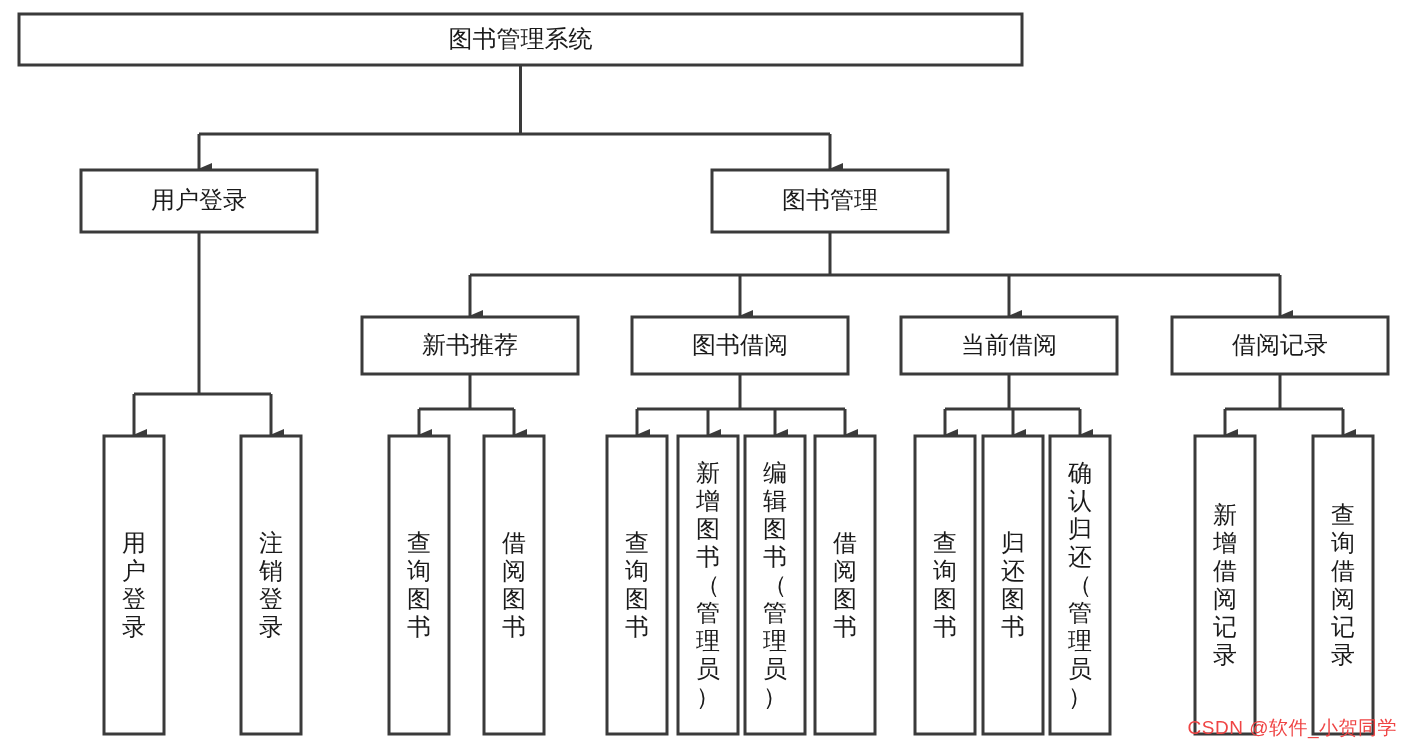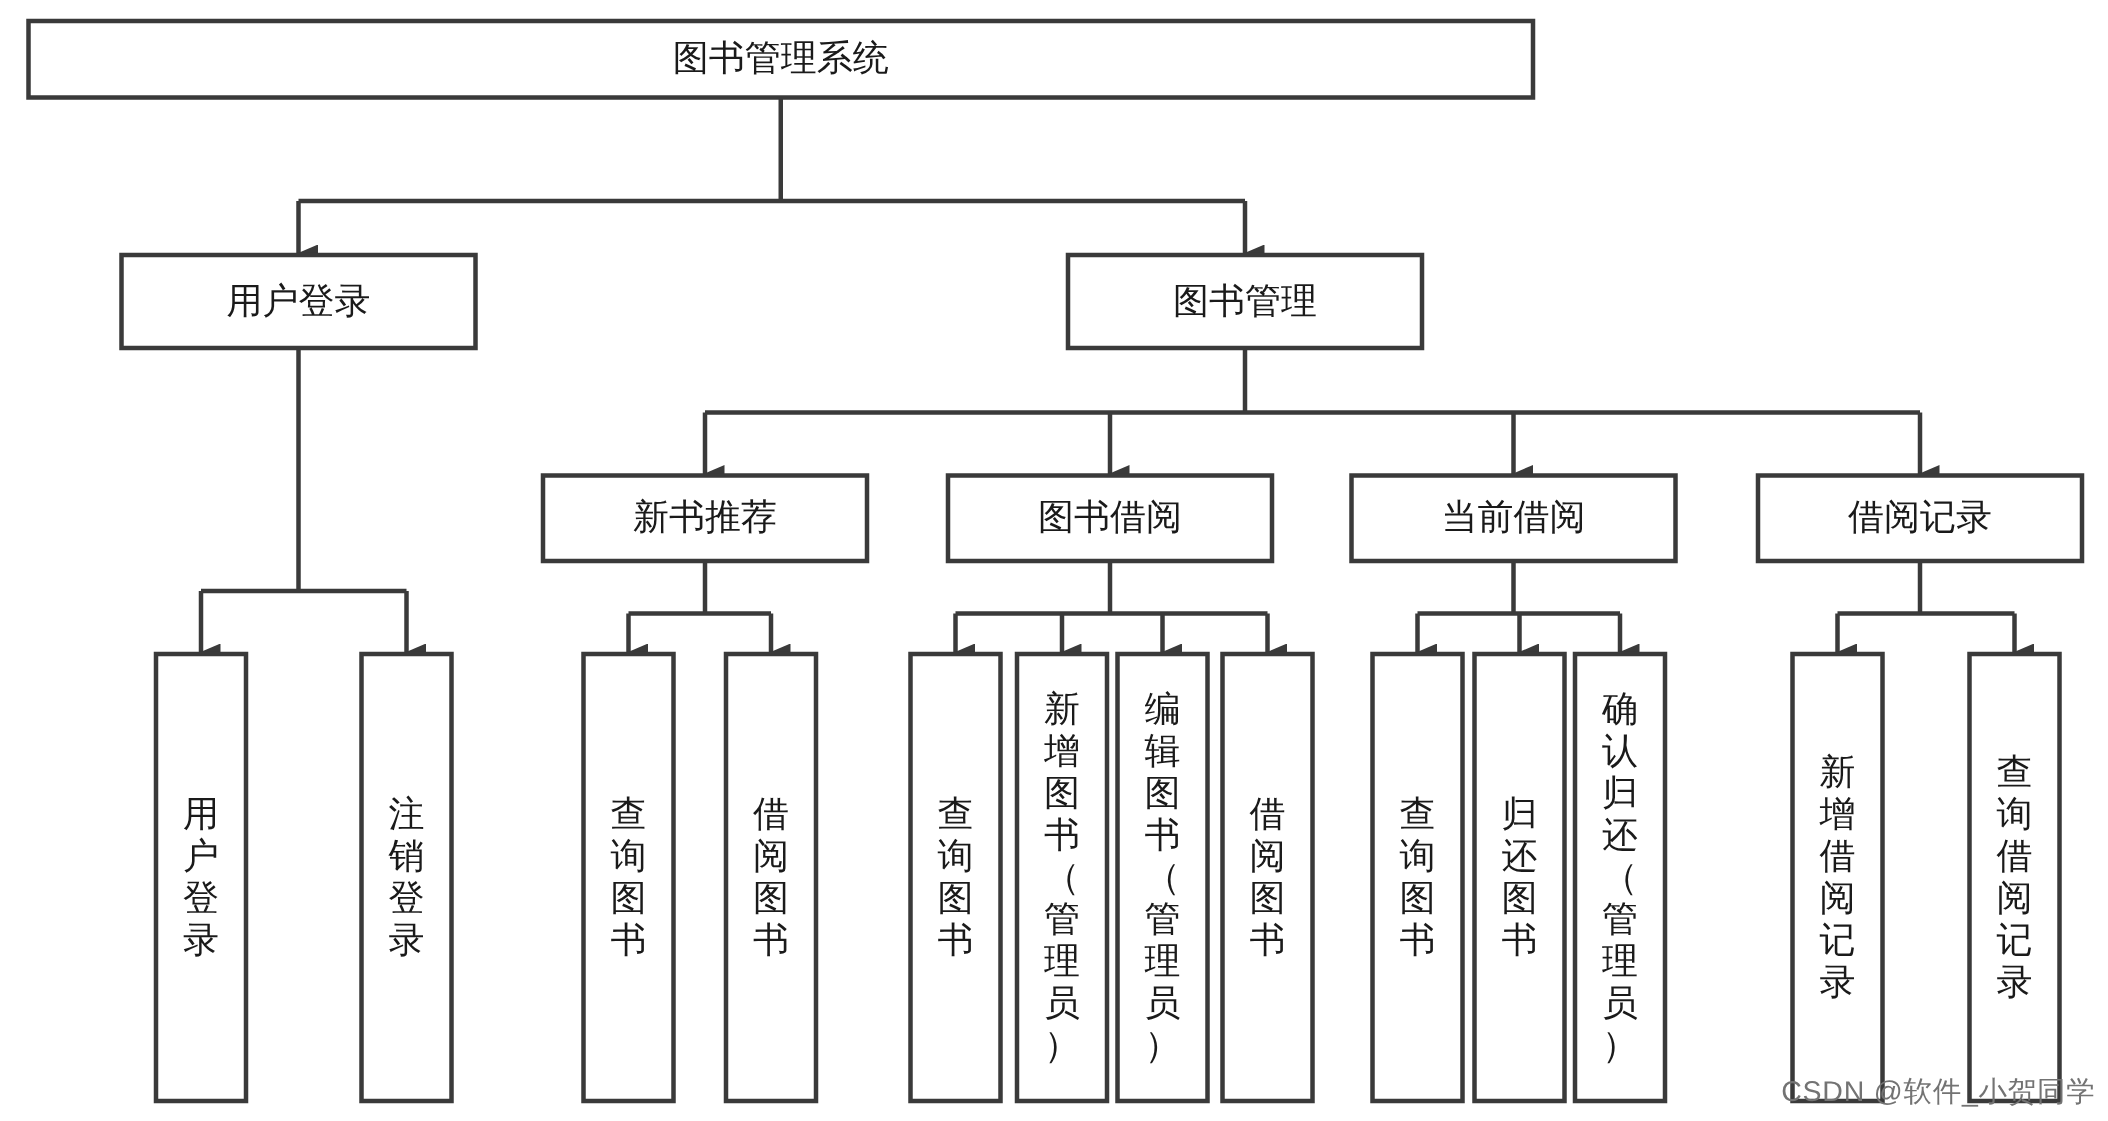--- a/index.html
+++ b/index.html
@@ -47,21 +47,21 @@
   .arrow-head {
     fill: #3a3a3a;
     stroke: none;
   }
   .watermark {
     position: absolute;
     right: 8px;
     bottom: 6px;
     font-family: "Liberation Sans", "DejaVu Sans", sans-serif;
     font-size: 19px;
-    color: #737373;
+    color: #ef4444;
     white-space: nowrap;
     letter-spacing: 0.5px;
   }
 </style>
 </head>
 <body>
 
 <svg id="diagram" viewBox="0 0 1405 747">
   <defs>
     <marker id="arrow" viewBox="0 0 12 14" refX="6" refY="13" markerWidth="12" markerHeight="14" orient="auto-start-reverse" markerUnits="userSpaceOnUse">

